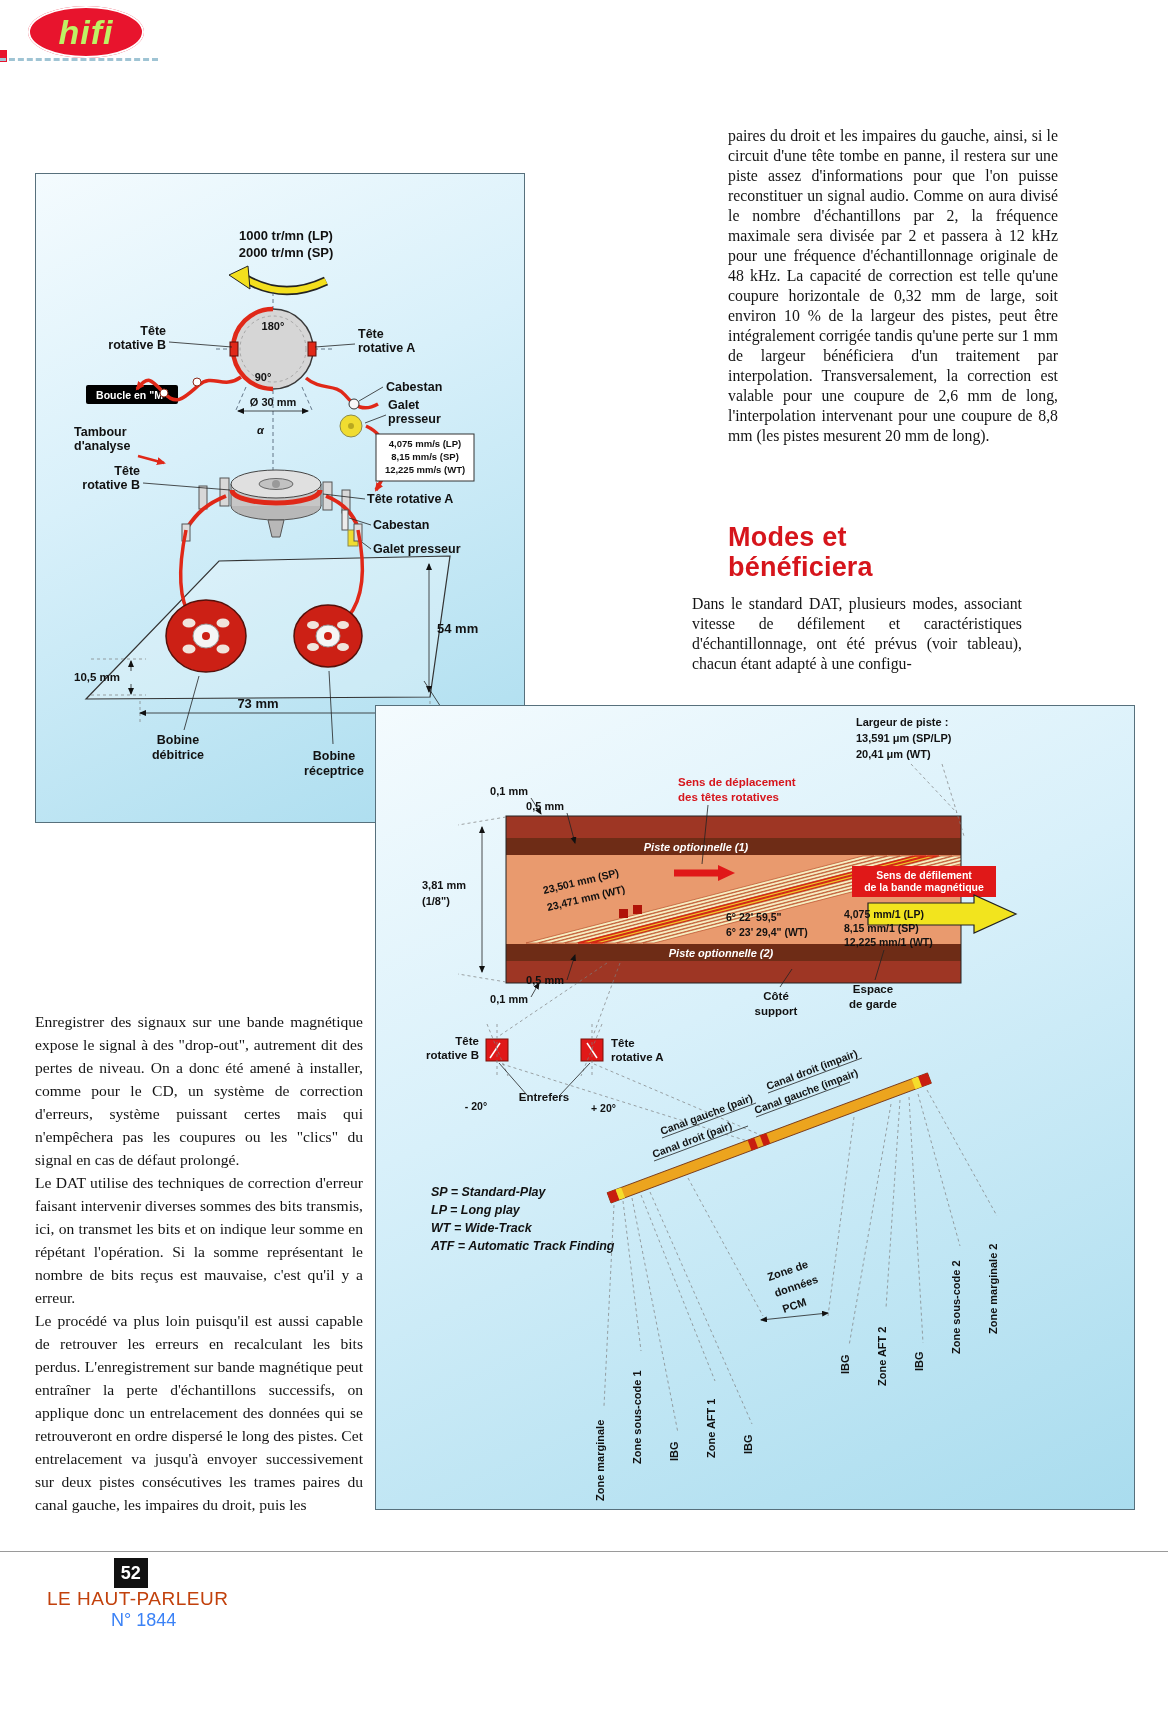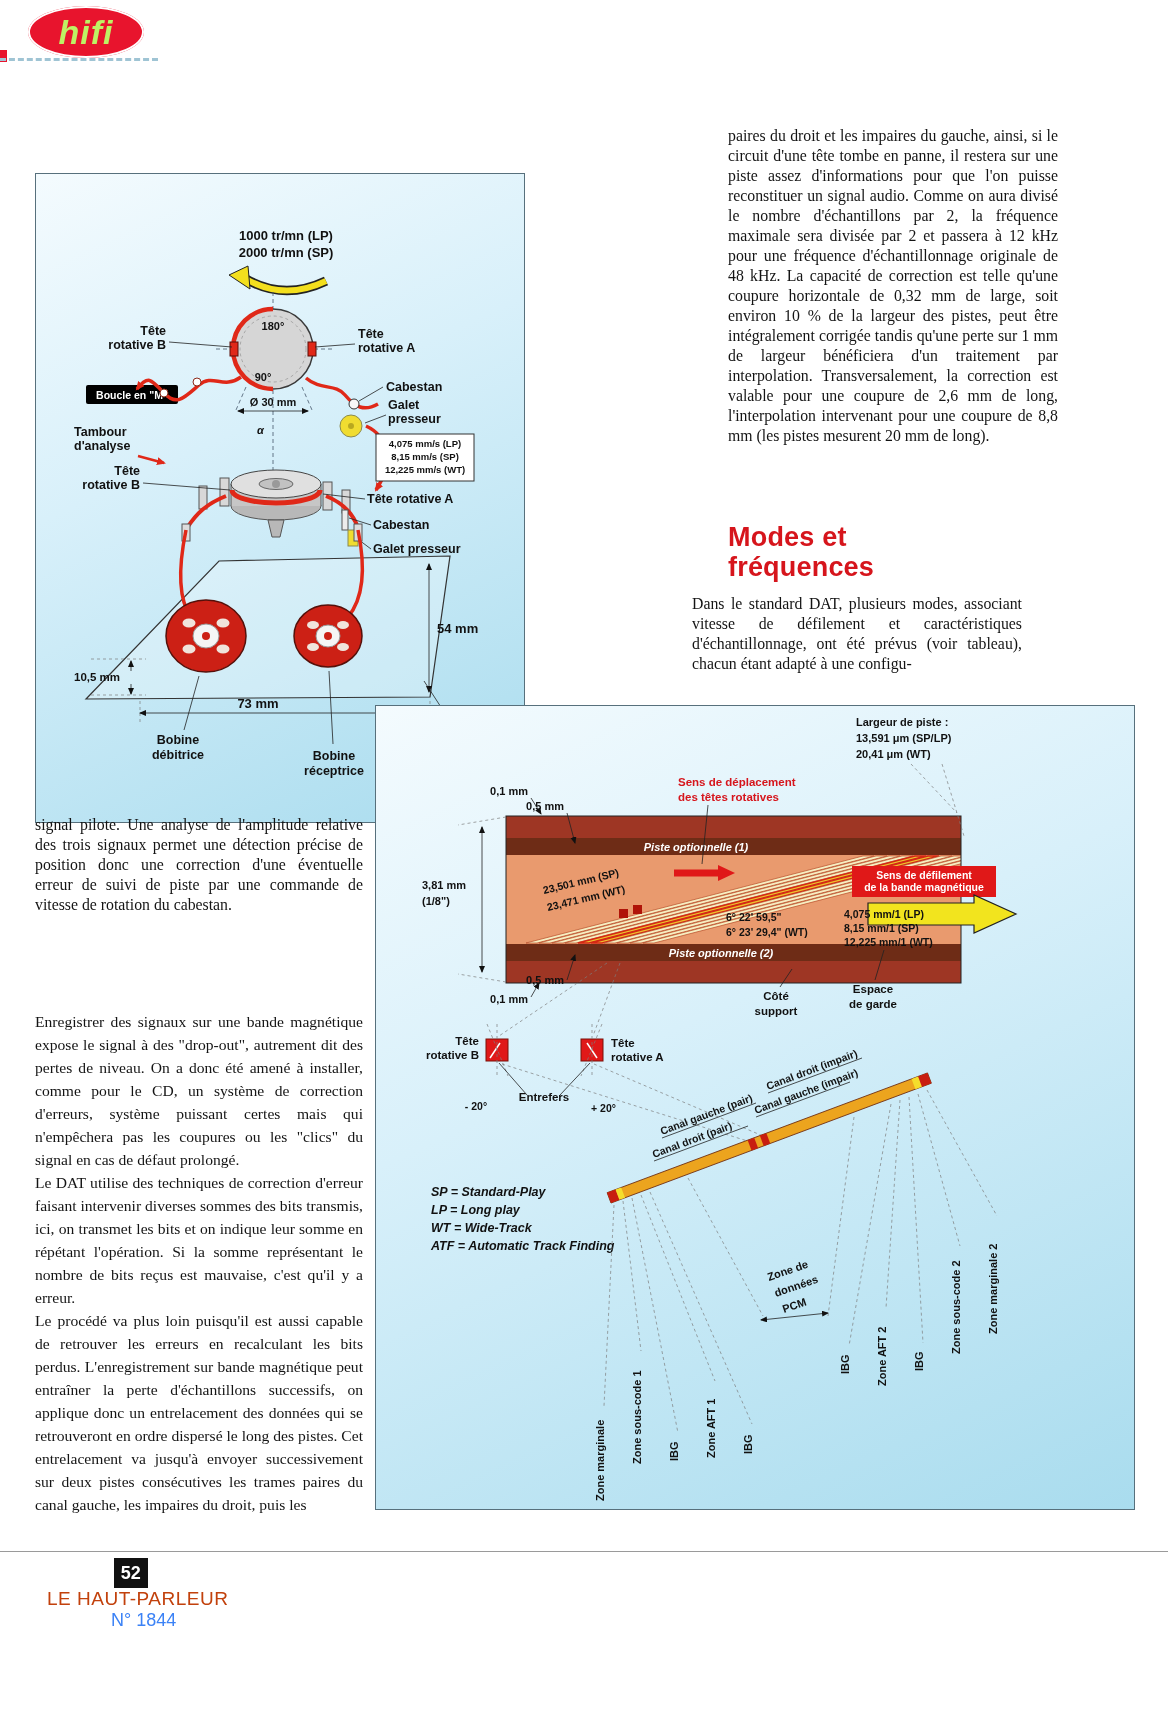--- a/index.html
+++ b/index.html
@@ -227,28 +227,25 @@
       <text class="t12" x="428" y="558" text-anchor="middle">Cassette</text>
       <text class="t12" x="428" y="573" text-anchor="middle">DAT</text>
     </svg>
   </div>
 
 
   <div class="col" style="left:728px; top:126px; width:330px;">
     <p>paires du droit et les impaires du gauche, ainsi, si le circuit d'une tête tombe en panne, il restera sur une piste assez d'informations pour que l'on puisse reconstituer un signal audio. Comme on aura divisé le nombre d'échantillons par 2, la fréquence maximale sera divisée par 2 et passera à 12 kHz pour une fréquence d'échantillonnage originale de 48 kHz. La capacité de correction est telle qu'une coupure horizontale de 0,32 mm de large, soit environ 10 % de la largeur des pistes, peut être intégralement corrigée tandis qu'une perte sur 1 mm de largeur bénéficiera d'un traitement par interpolation. Transversalement, la correction est valable pour une coupure de 2,6 mm de long, l'interpolation intervenant pour une coupure de 8,8 mm (les pistes mesurent 20 mm de long).</p>
   </div>
   <h2 class="h-red" style="left:728px; top:522px; width:330px;">Modes et
-fréquences</h2>
+bénéficiera</h2>
   <div class="col" style="left:692px; top:594px; width:330px;">
     <p>Dans le standard DAT, plusieurs modes, associant vitesse de défilement et caractéristiques d'échantillonnage, ont été prévus (voir tableau), chacun étant adapté à une configu-</p>
   </div>
 
-  <div class="col" style="left:35px; top:815px; width:328px;">
-    <p>signal pilote. Une analyse de l'amplitude relative des trois signaux permet une détection précise de position donc une correction d'une éventuelle erreur de suivi de piste par une commande de vitesse de rotation du cabestan.</p>
-  </div>
   <div class="col" style="left:35px; top:1010px; width:328px; font-size:15.6px; line-height:23px;">
     <p>Enregistrer des signaux sur une bande magnétique expose le signal à des "drop-out", autrement dit des pertes de niveau. On a donc été amené à installer, comme pour le CD, un système de correction d'erreurs, système puissant certes mais qui n'empêchera pas les coupures ou les "clics" du signal en cas de défaut prolongé.</p>
     <p>Le DAT utilise des techniques de correction d'erreur faisant intervenir diverses sommes des bits transmis, ici, on transmet les bits et on indique leur somme en répétant l'opération. Si la somme représentant le nombre de bits reçus est mauvaise, c'est qu'il y a erreur.</p>
     <p>Le procédé va plus loin puisqu'il est aussi capable de retrouver les erreurs en recalculant les bits perdus. L'enregistrement sur bande magnétique peut entraîner la perte d'échantillons successifs, on applique donc un entrelacement des données qui se retrouveront en ordre dispersé le long des pistes. Cet entrelacement va jusqu'à envoyer successivement sur deux pistes consécutives les trames paires du canal gauche, les impaires du droit, puis les</p>
   </div>
 
   <div id="fig2" class="figbox">
     <svg viewBox="0 0 760 805" width="760" height="805">
       <defs>
         <marker id="f2k" markerWidth="8" markerHeight="8" refX="6" refY="3" orient="auto-start-reverse" markerUnits="userSpaceOnUse">

